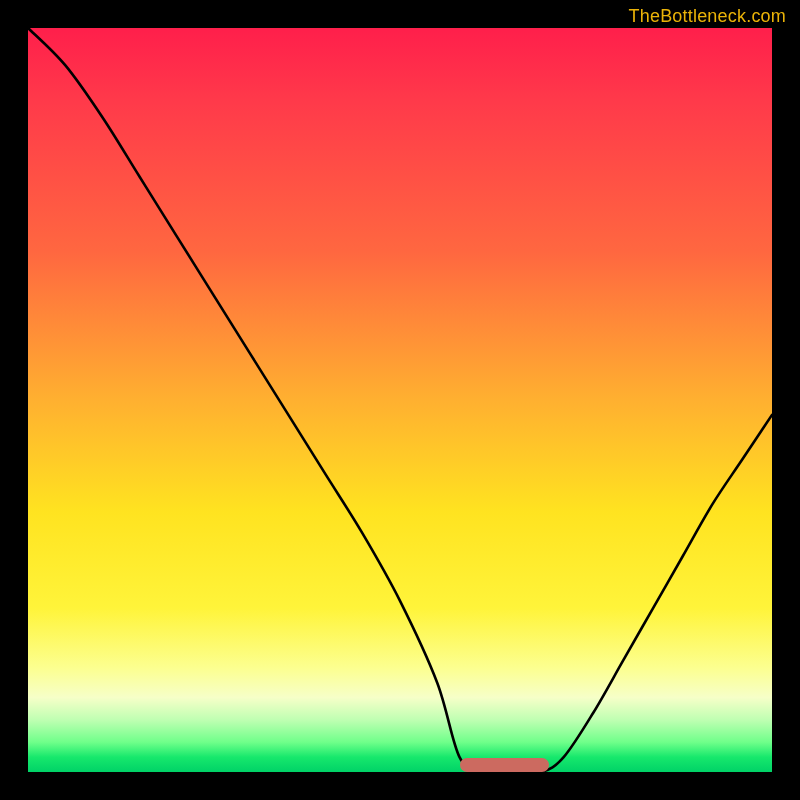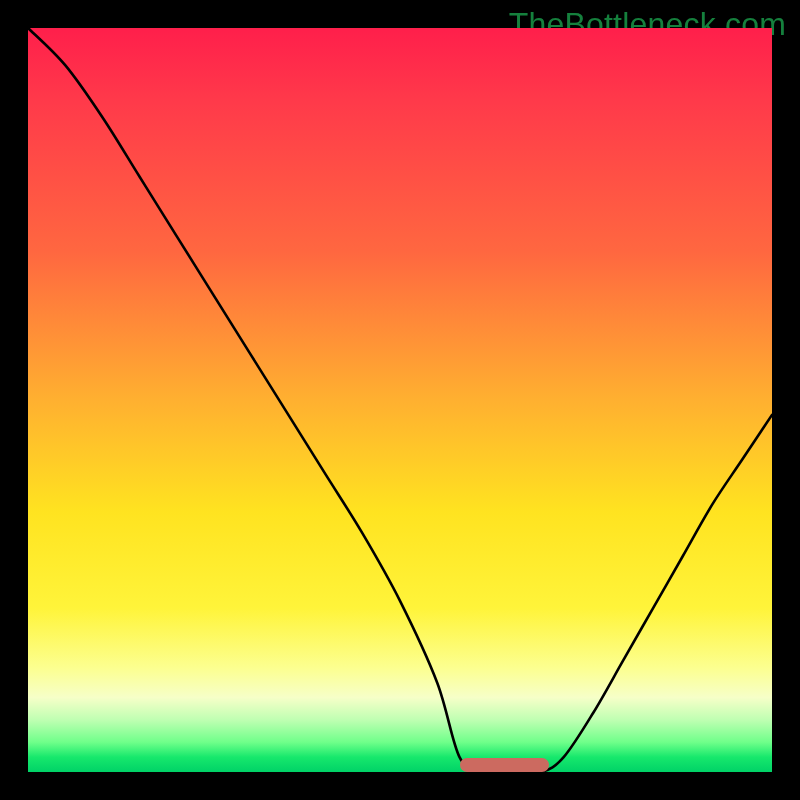--- a/index.html
+++ b/index.html
@@ -39,22 +39,22 @@
       #bfffb2 93%,
       #6fff8a 96%,
       #17e86c 98%,
       #00d267 100%
     );
   }
   .watermark {
     position: absolute;
     top: 6px;
     right: 14px;
-    color: #15803d;
-    font-size: 32px;
+    color: #eab308;
+    font-size: 18px;
     letter-spacing: 0.2px;
   }
   svg.curve {
     position: absolute;
     left: 0;
     top: 0;
     width: 744px;
     height: 744px;
     overflow: visible;
   }

